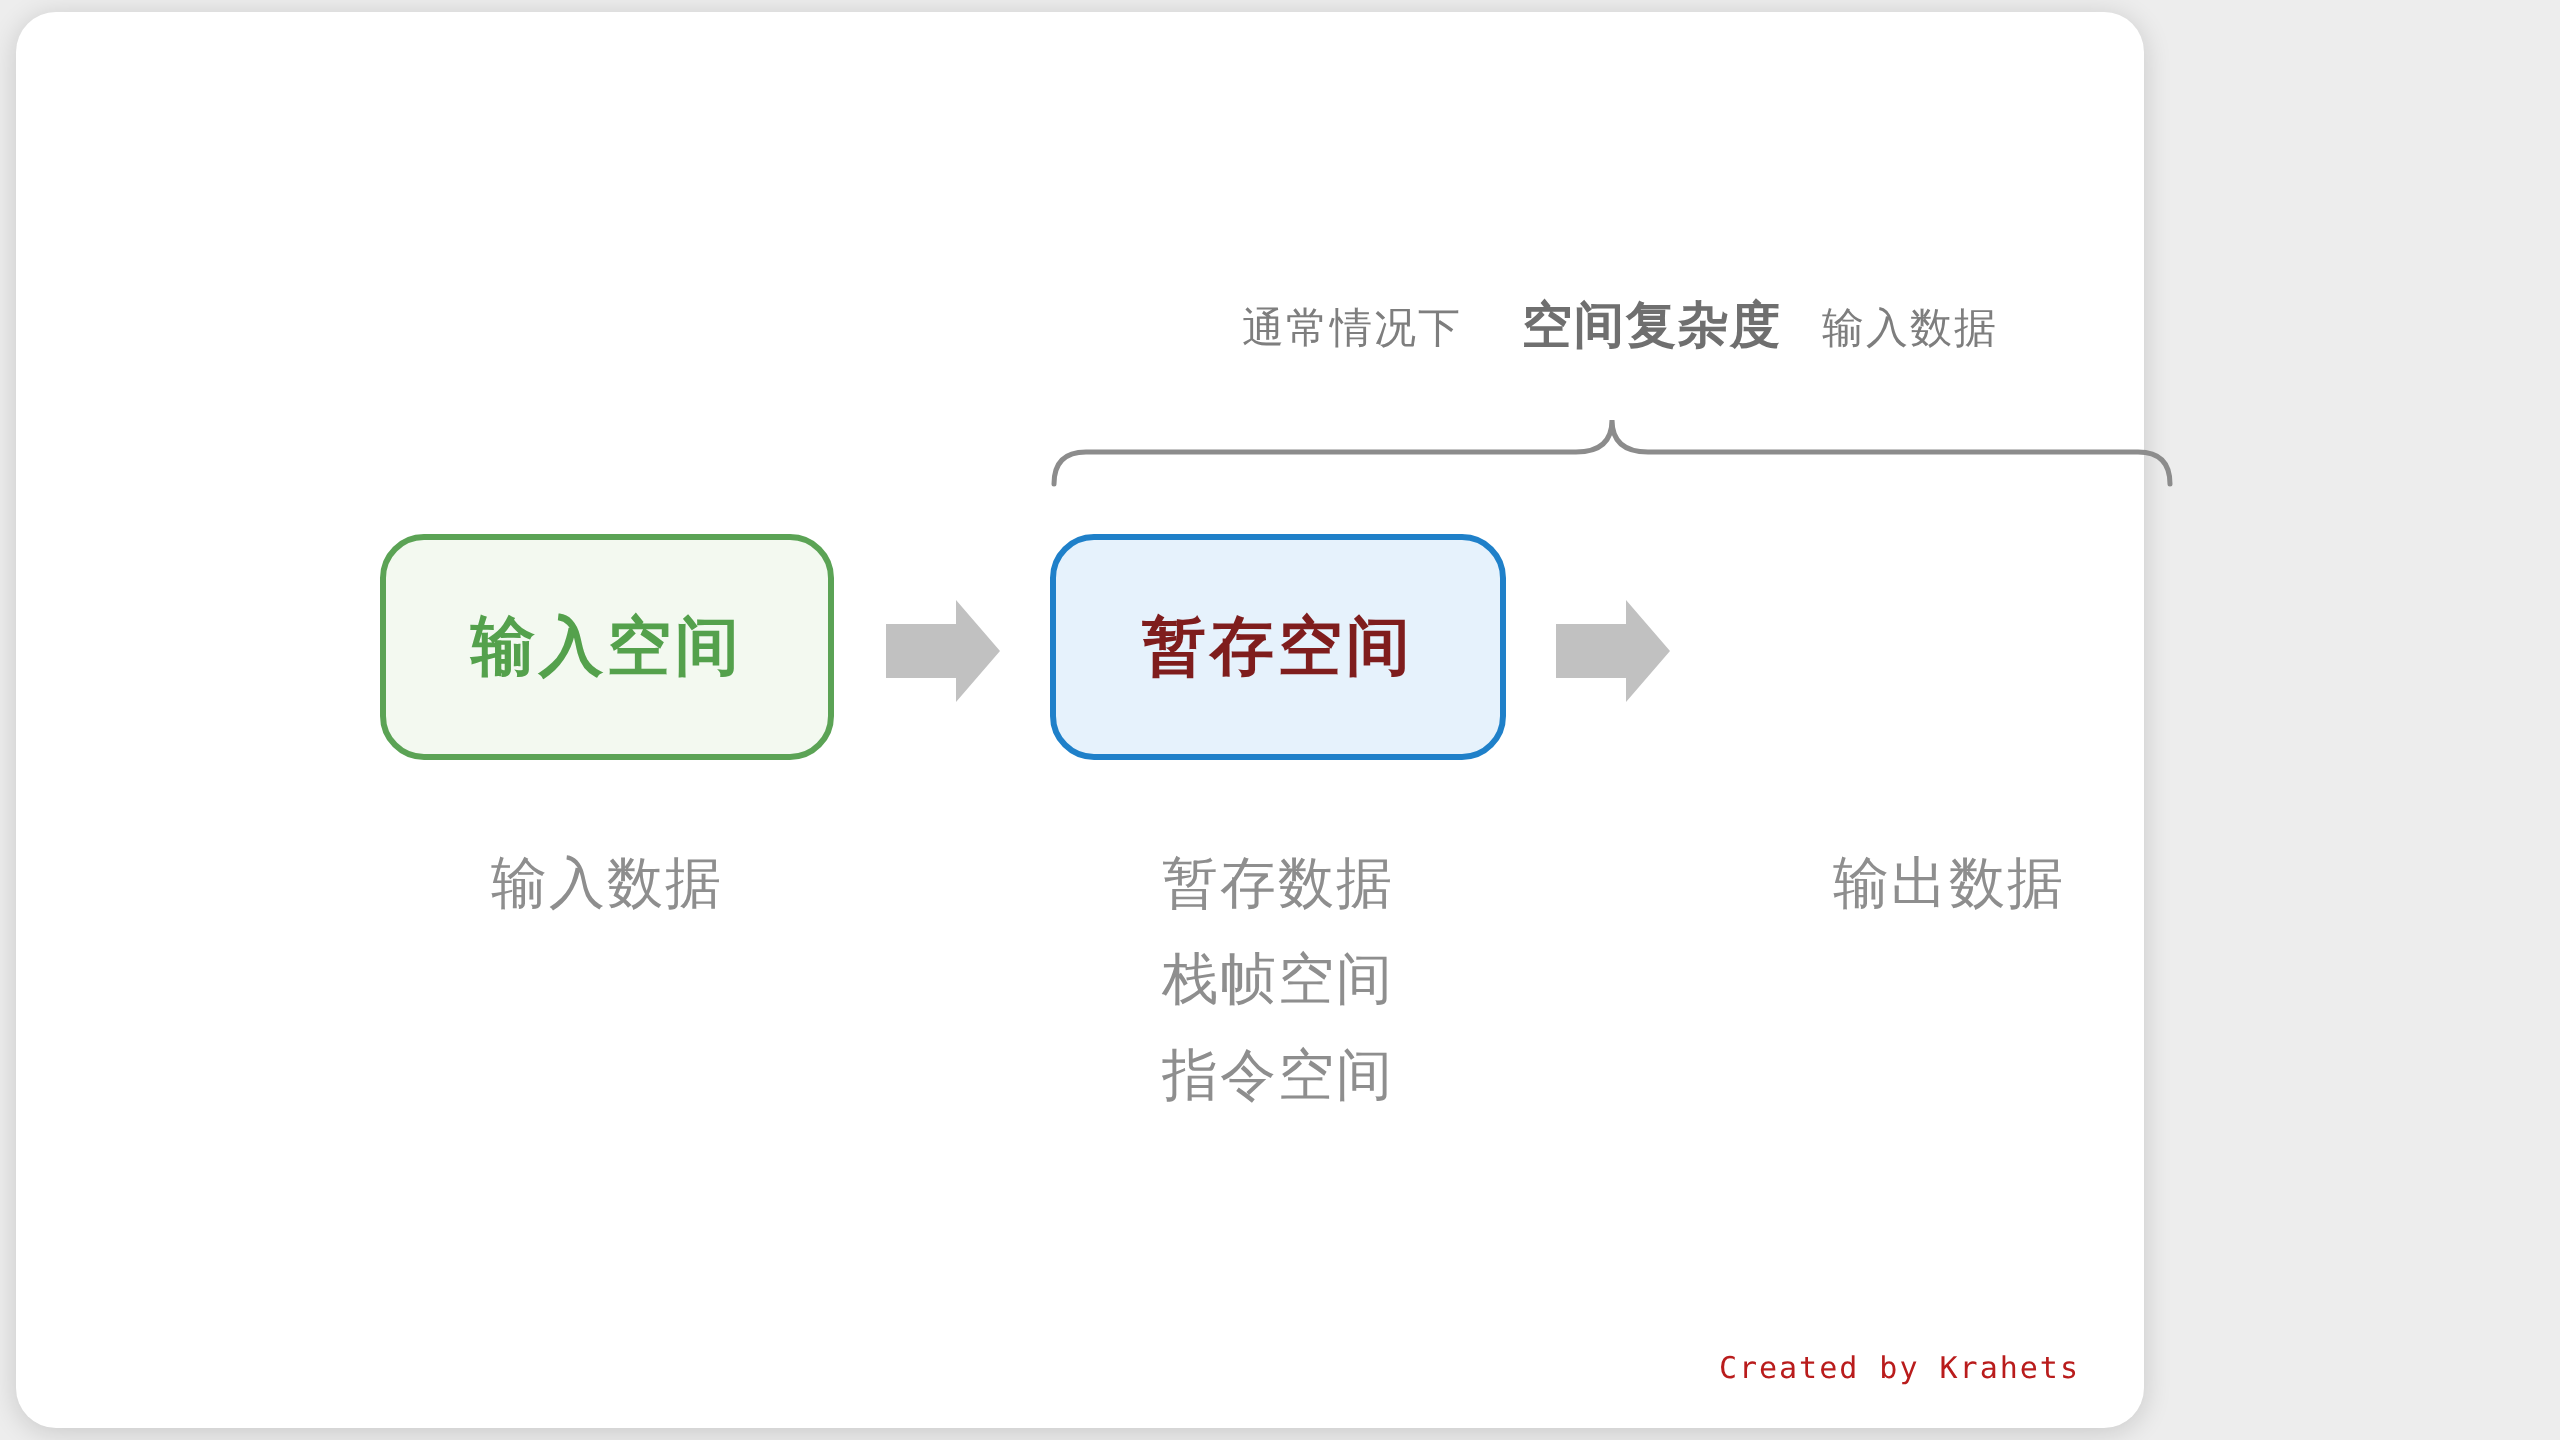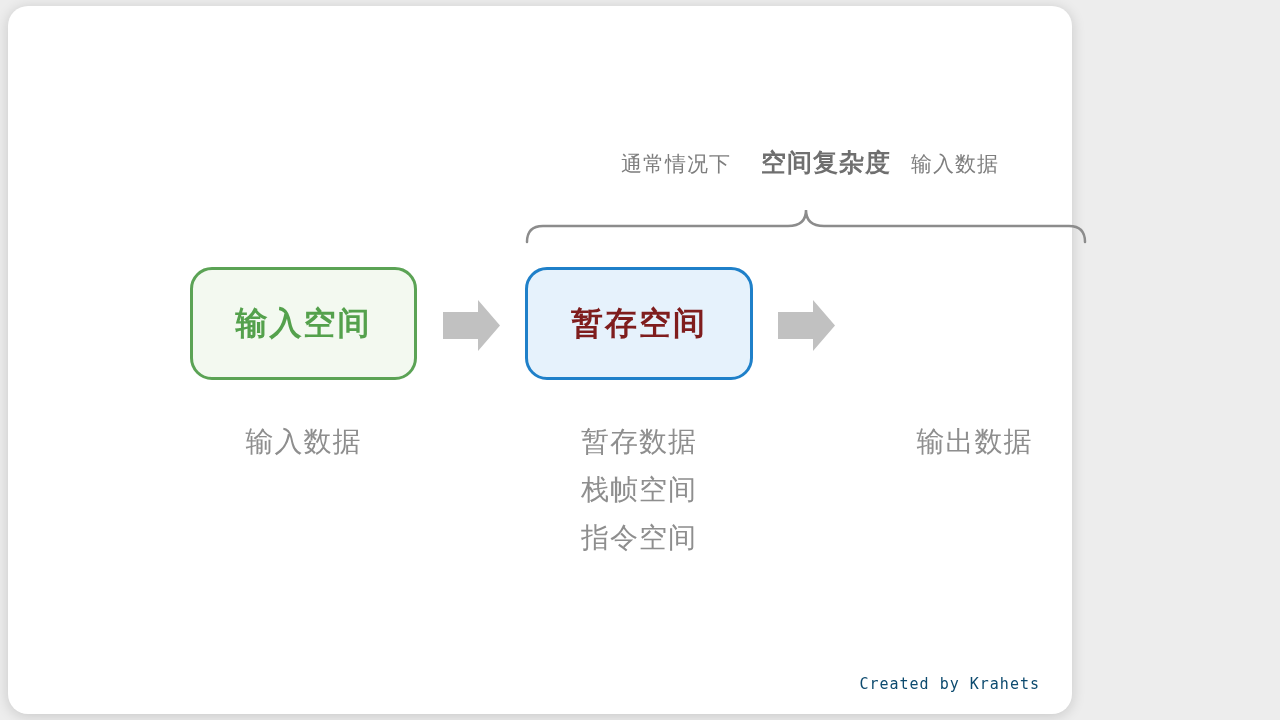--- a/index.html
+++ b/index.html
@@ -81,21 +81,21 @@
   .sub-input  { left: 182px; width: 227px; }
   .sub-buffer { left: 517px; width: 228px; }
   .sub-output { left: 854px; width: 225px; }
   
   .watermark {
     position: absolute;
     right: 32px; top: 669px;
     font-family: "DejaVu Sans Mono", monospace;
     font-size: 15px;
     letter-spacing: 1px;
-    color: #0c4a6e;
+    color: #b91c1c;
   }
 </style>
 </head>
 <body>
 
 <div class="card">
 
   <div class="caption">
     <span class="cap-reg">通常情况下</span>
     <span class="cap-bold">空间复杂度</span>

